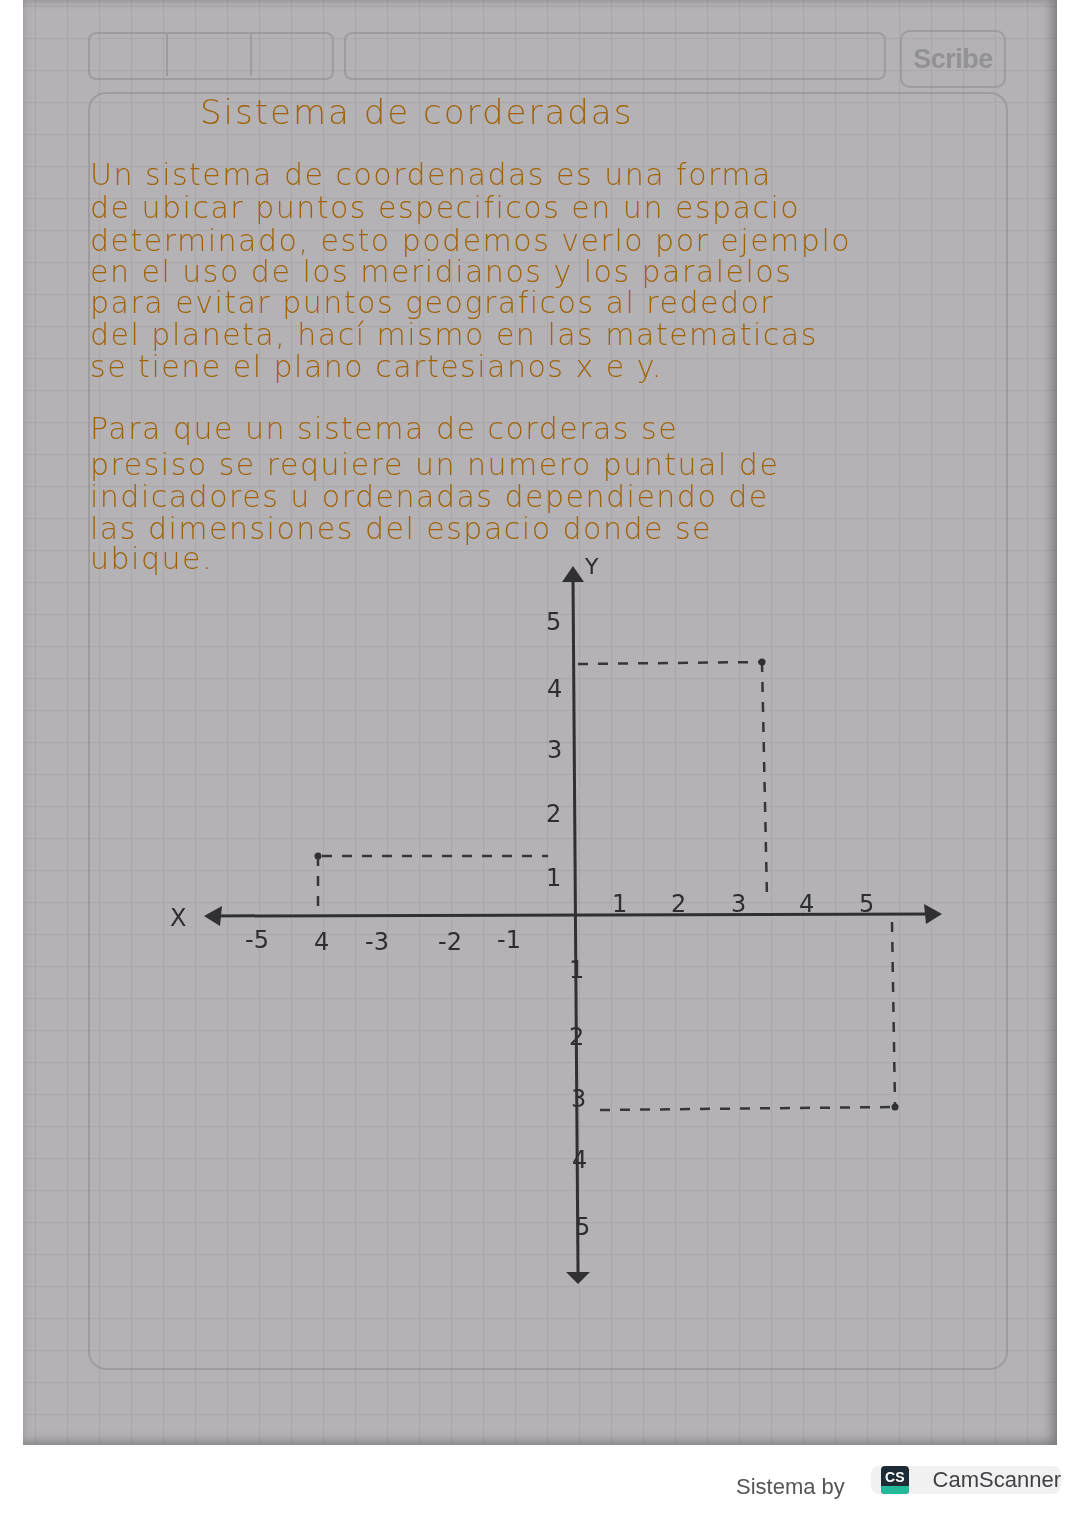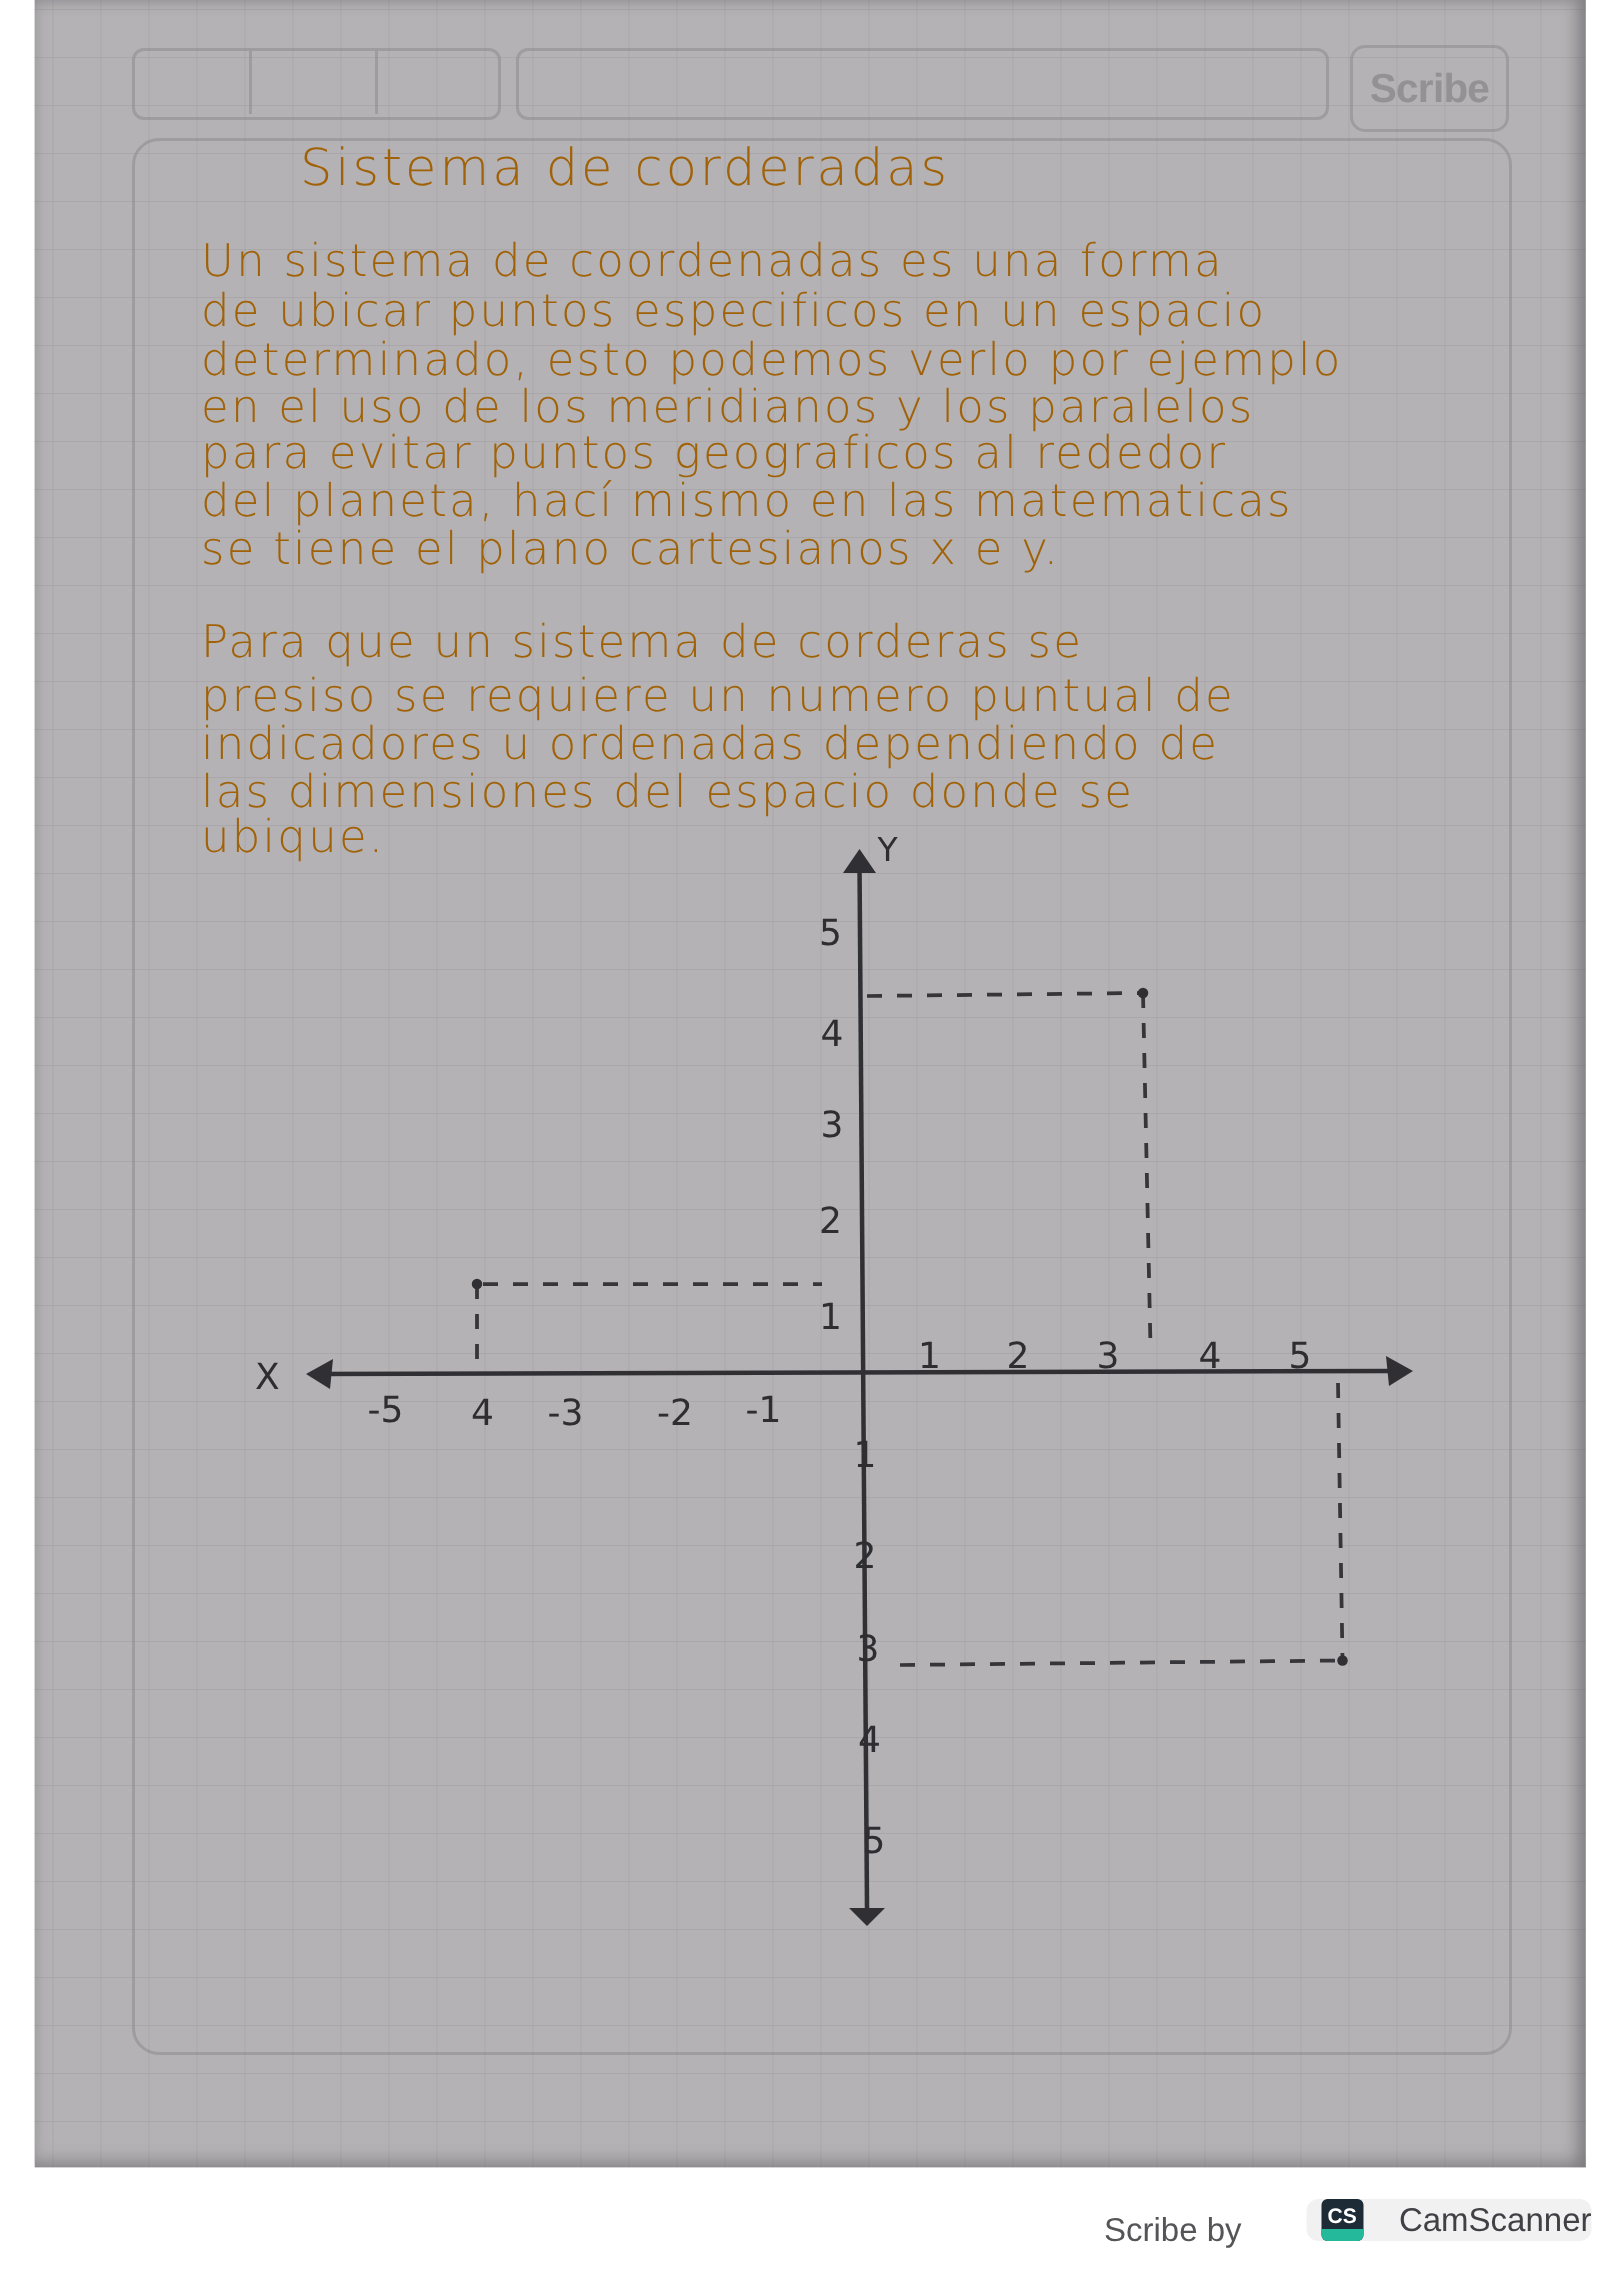--- a/index.html
+++ b/index.html
@@ -31,21 +31,21 @@
   .content-frame {
     position: absolute; left: 88px; top: 92px; width: 916px; height: 1274px;
     border: 2px solid rgba(140,138,142,0.55); border-radius: 18px;
   }
   .handwriting {
     position: absolute; color: #a16207;
     font-family: "DejaVu Sans", sans-serif; font-weight: 300;
     white-space: nowrap; letter-spacing: 1.5px;
   }
   .title { left: 200px; top: 92px; font-size: 34px; letter-spacing: 2px; }
-  .para-line { font-size: 30px; line-height: 30px; padding-left: 44px; }
+  .para-line { font-size: 30px; line-height: 30px; }
   svg.graph { position: absolute; left: 0; top: 0; width: 1080px; height: 1445px; }
   .tick { font-family: "DejaVu Sans", sans-serif; font-size: 24px; fill: #2d2d32; }
   .footer {
     position: absolute; left: 0; top: 1445px; width: 1080px; height: 83px; background: #ffffff;
   }
   .powered {
     position: absolute; left: 736px; top: 1474px; font-family: "Liberation Sans", sans-serif;
     font-size: 22px; color: #555558;
   }
   .cs-badge {
@@ -144,19 +144,19 @@
     <line x1="600" y1="1110" x2="893" y2="1107"></line>
     <line x1="892" y1="922" x2="895" y2="1106"></line>
   </g>
 
   <circle cx="762" cy="662" r="3.5" fill="#2f2f34"></circle>
   <circle cx="318" cy="856" r="3.5" fill="#2f2f34"></circle>
   <circle cx="895" cy="1107" r="3.5" fill="#2f2f34"></circle>
 </svg>
 
 <div class="footer"></div>
-<div class="powered">Scribe by</div>
+<div class="powered">Sistema by</div>
 <div class="cs-badge">
   <div class="cs-icon">
       <span>CS</span>
     </div>
   <div class="cs-name">CamScanner</div>
 </div>
 
 </body></html>

